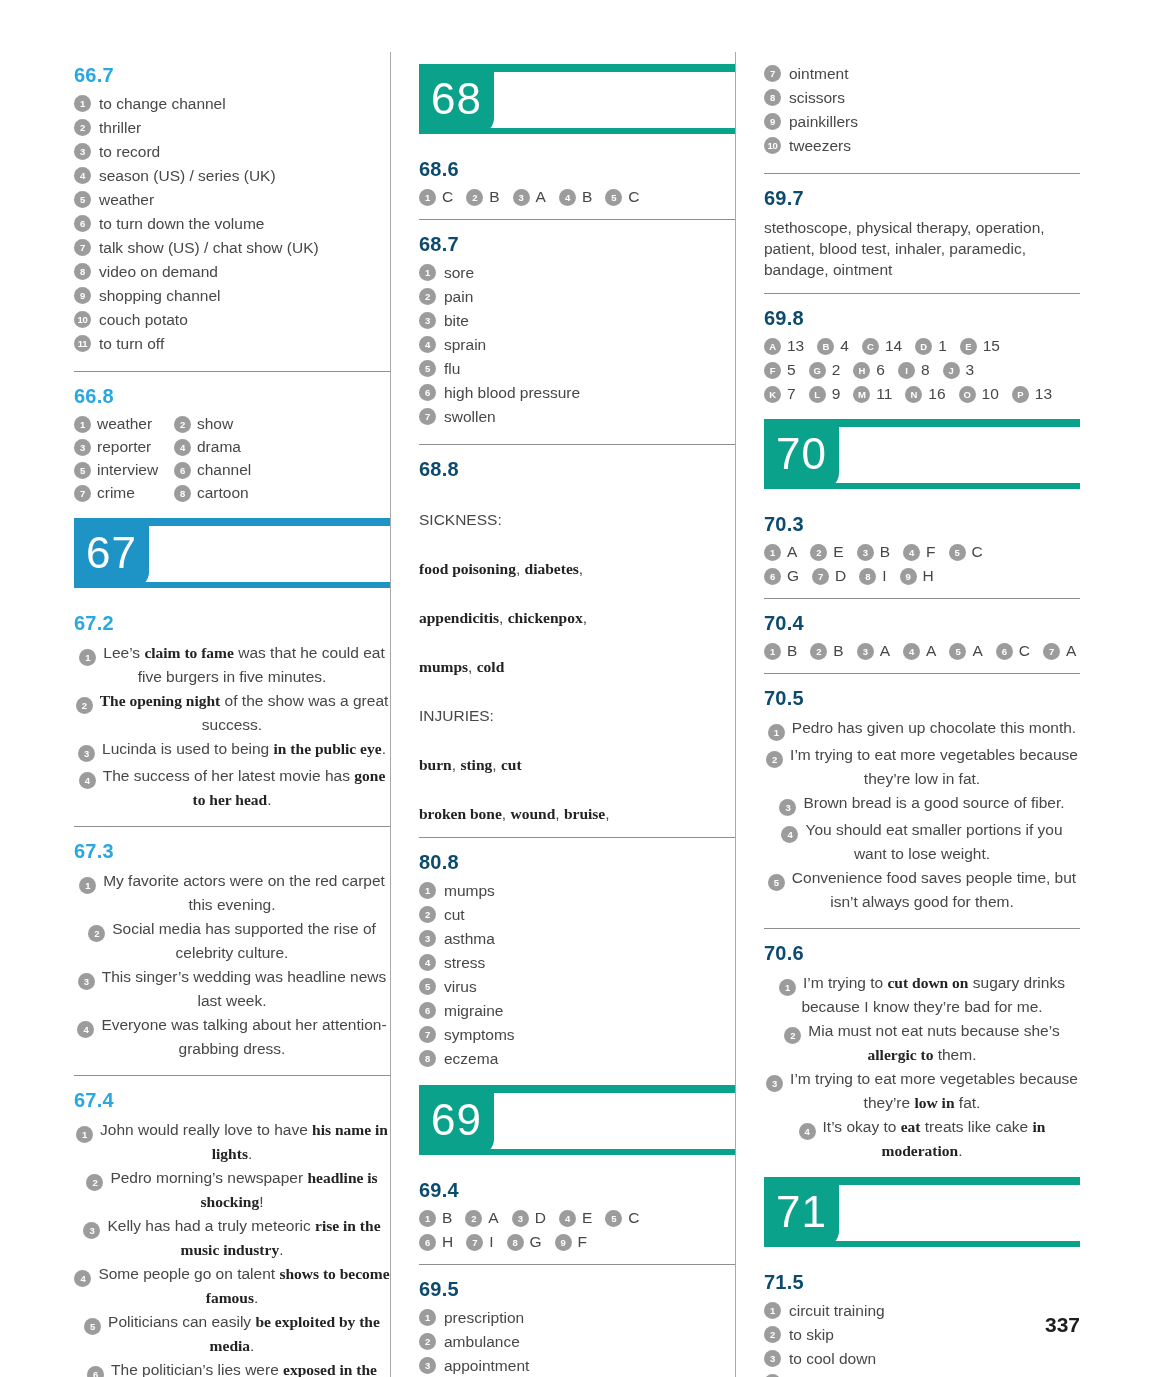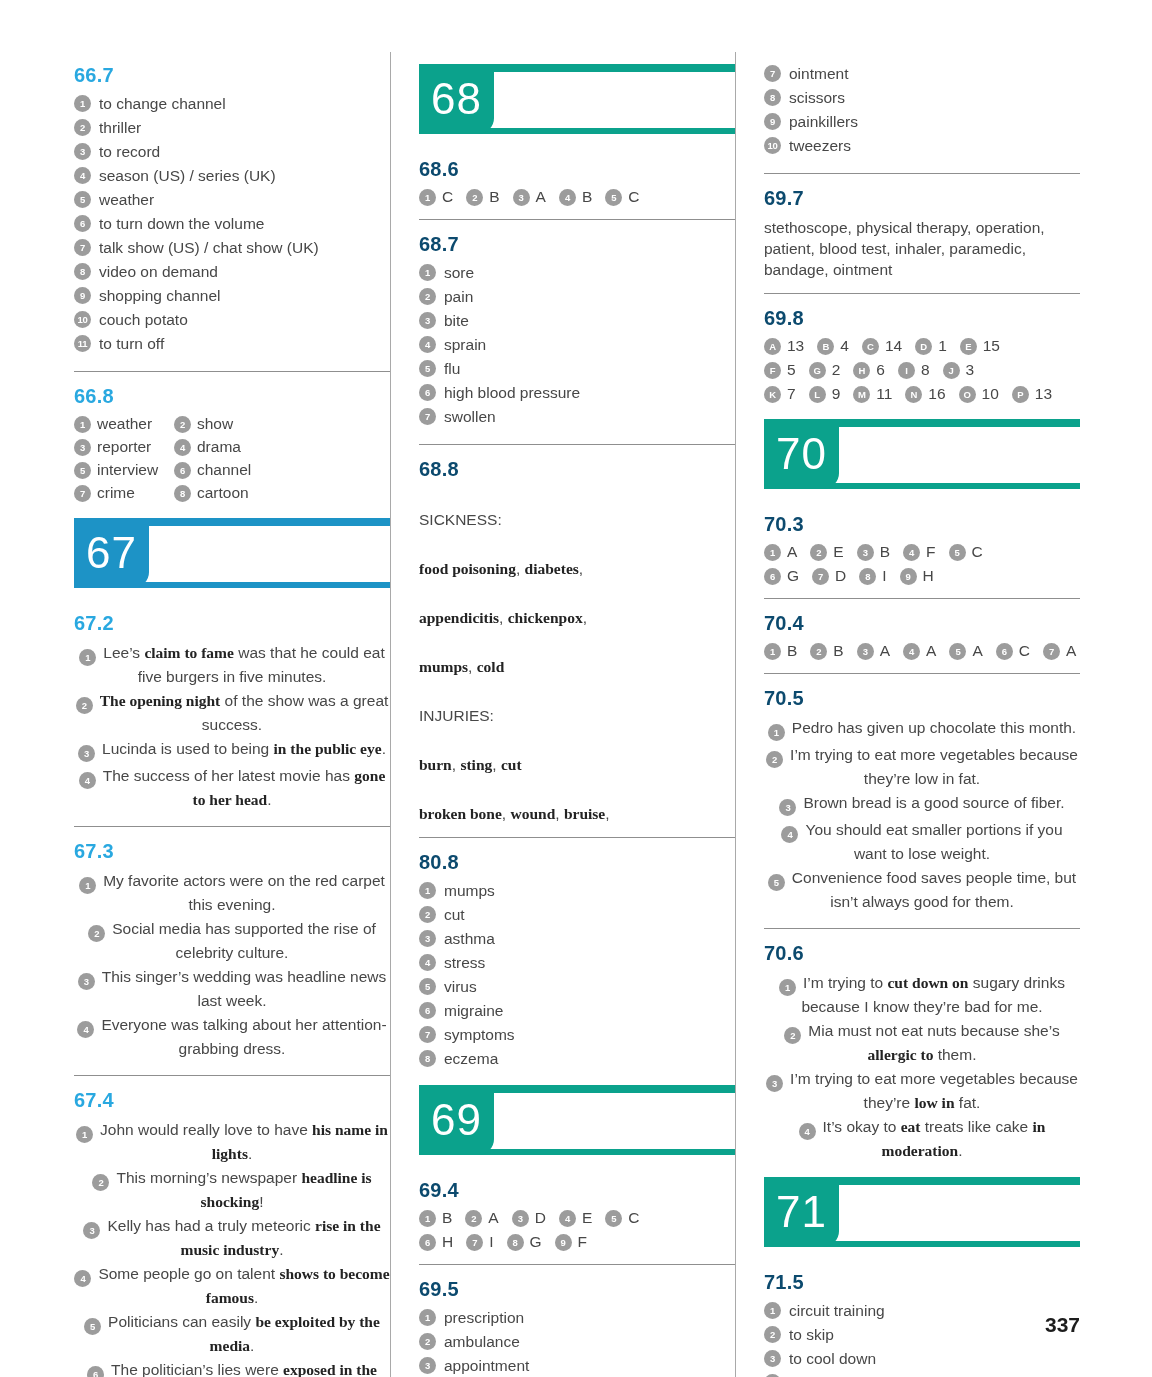--- a/index.html
+++ b/index.html
@@ -156,21 +156,21 @@
         <div class="section ruled">
           <div class="sec-title blue">67.3</div>
           <div class="sentence"><span class="circle">1</span><span>My favorite actors were on the red carpet this evening.</span></div>
           <div class="sentence"><span class="circle">2</span><span>Social media has supported the rise of celebrity culture.</span></div>
           <div class="sentence"><span class="circle">3</span><span>This singer’s wedding was headline news last week.</span></div>
           <div class="sentence"><span class="circle">4</span><span>Everyone was talking about her attention-grabbing dress.</span></div>
         </div>
         <div class="section ruled">
           <div class="sec-title blue">67.4</div>
           <div class="sentence"><span class="circle">1</span><span>John would really love to have </span><span class="b">his name in lights</span><span>.</span></div>
-          <div class="sentence"><span class="circle">2</span><span>This morning’s newspaper </span><span class="b">headline is shocking</span><span>!</span></div>
+          <div class="sentence"><span class="circle">2</span><span>Pedro morning’s newspaper </span><span class="b">headline is shocking</span><span>!</span></div>
           <div class="sentence"><span class="circle">3</span><span>Kelly has had a truly meteoric </span><span class="b">rise in the music industry</span><span>.</span></div>
           <div class="sentence"><span class="circle">4</span><span>Some people go on talent </span><span class="b">shows to become famous</span><span>.</span></div>
           <div class="sentence"><span class="circle">5</span><span>Politicians can easily </span><span class="b">be exploited by the media</span><span>.</span></div>
           <div class="sentence"><span class="circle">6</span><span>The politician’s lies were </span><span class="b">exposed in the interview</span></div>
         </div>
       </div>
       <div class="col">
         <div class="banner teal">
           <div class="bar-top"></div>
           <div class="bar-bottom"></div>

